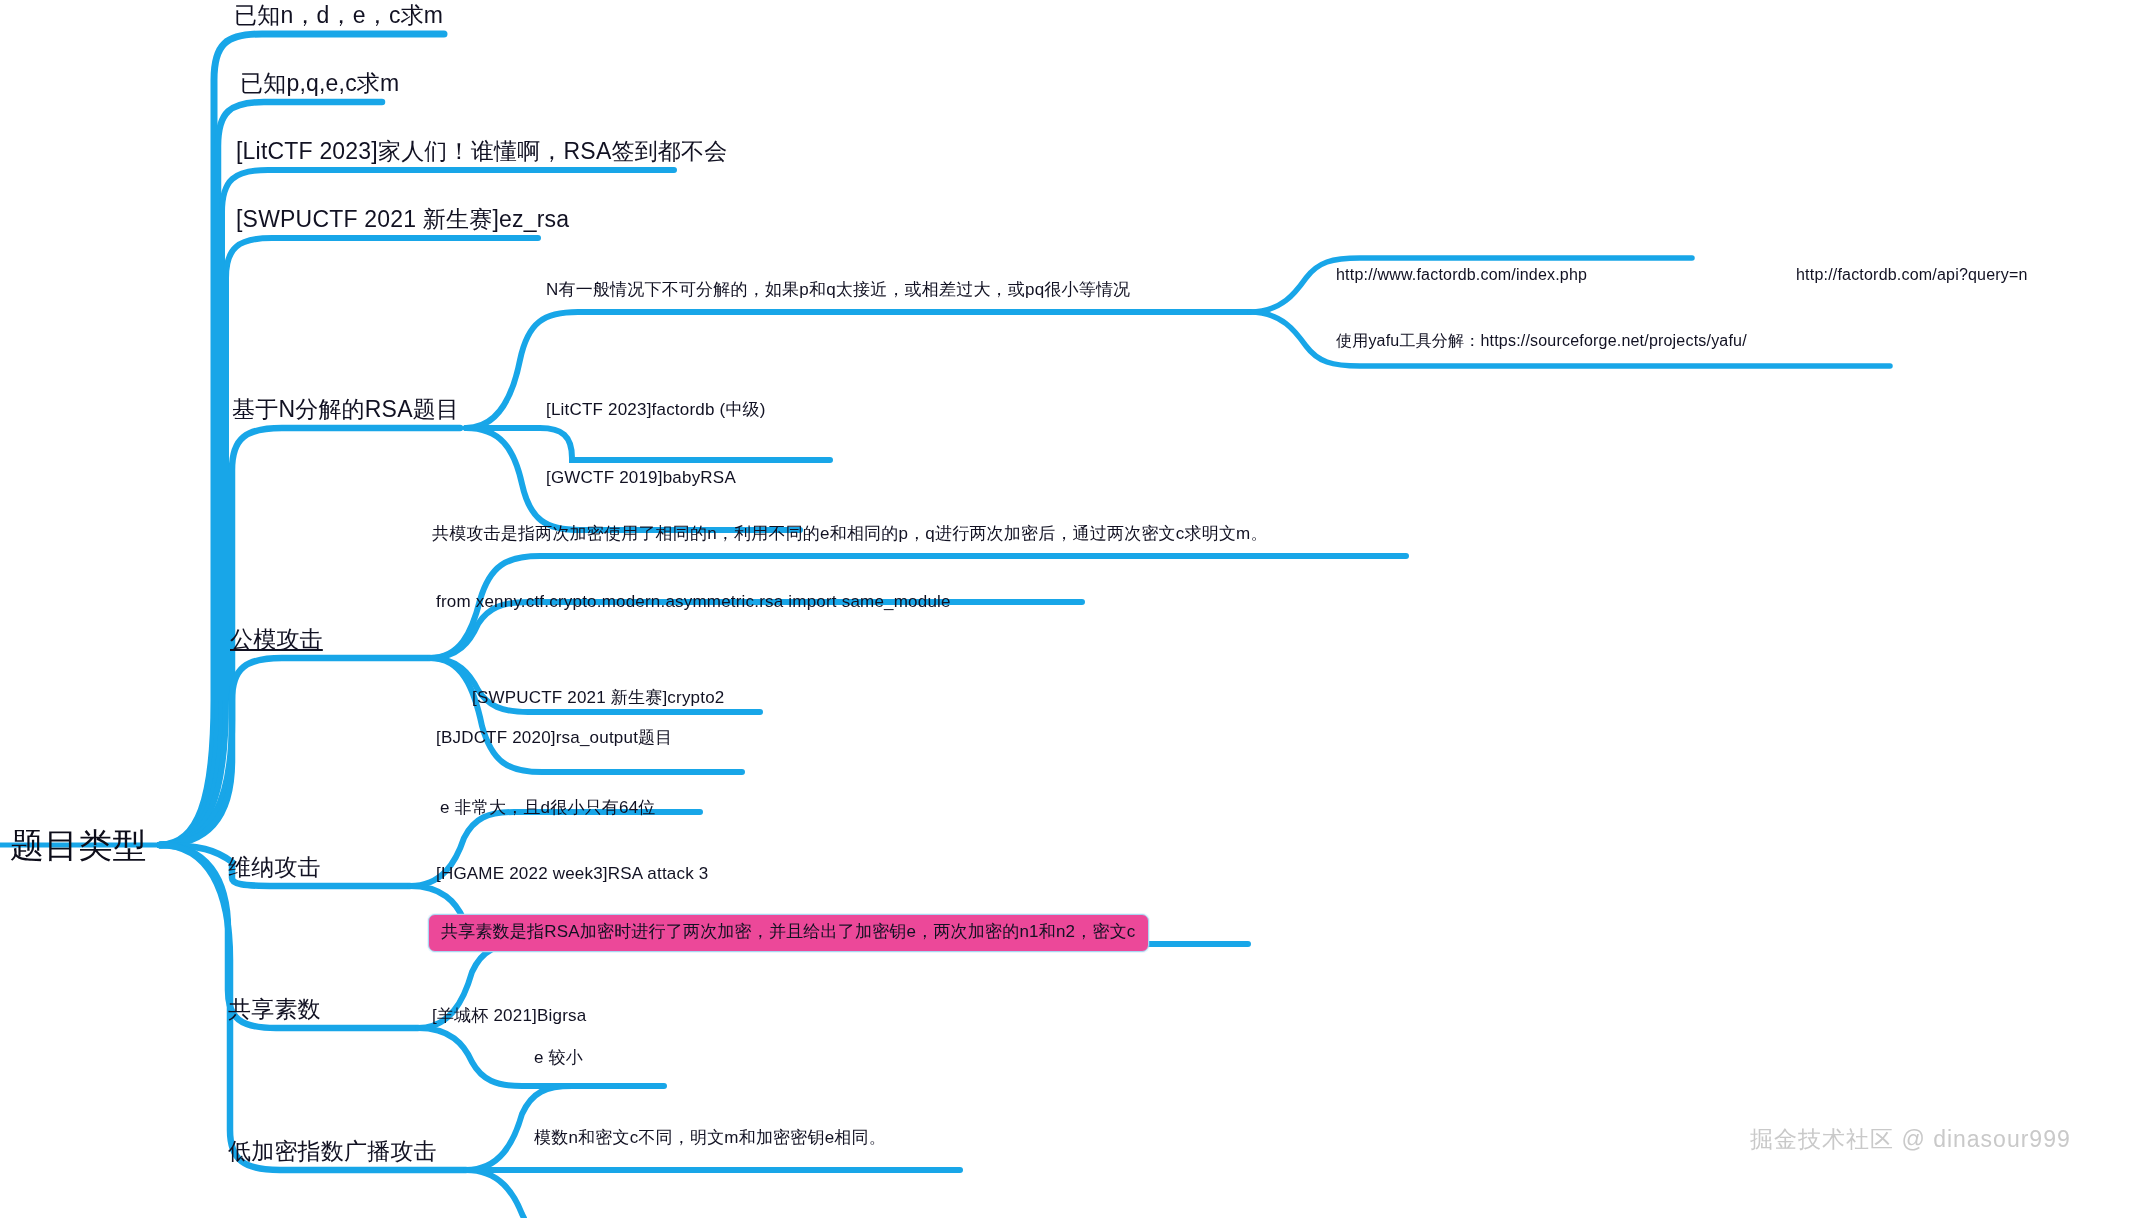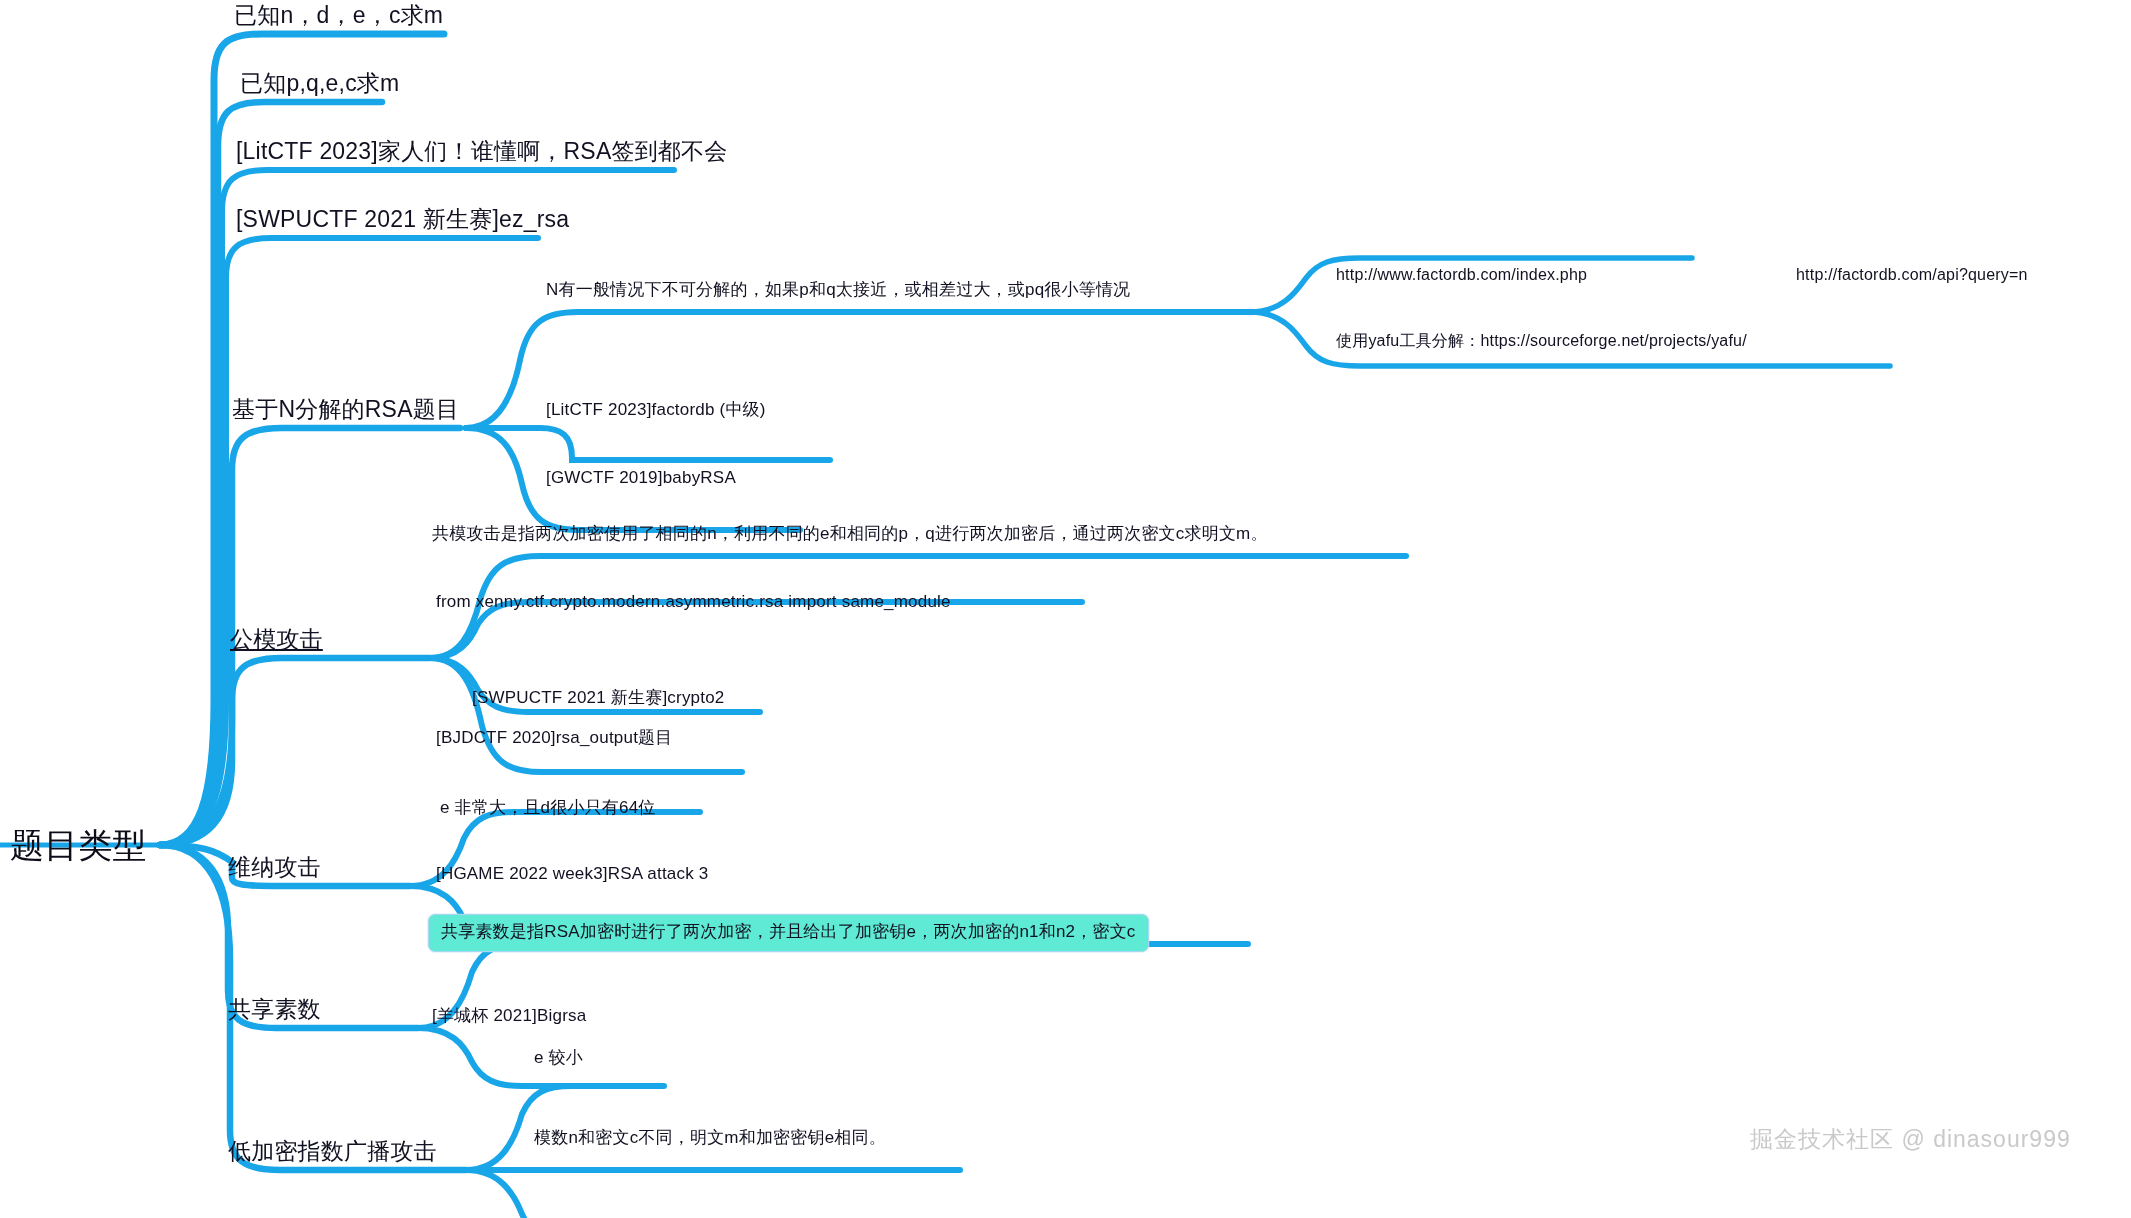--- a/index.html
+++ b/index.html
@@ -45,21 +45,21 @@
   .node.lvl2 {
     font-size: 17px;
   }
   .node.lvl3 {
     font-size: 16px;
   }
   .node.selected {
     border: 1.5px solid #a9d6f2;
     border-radius: 7px;
     padding: 7px 12px 9px 12px;
-    background: #5eead4;
+    background: #ec4899;
     box-shadow: 0 0 0 1px rgba(169,214,242,0.25);
   }
   .watermark {
     position: absolute;
     font-size: 23px;
     color: #c9c9c9;
     white-space: nowrap;
     letter-spacing: 1px;
     user-select: none;
   }

